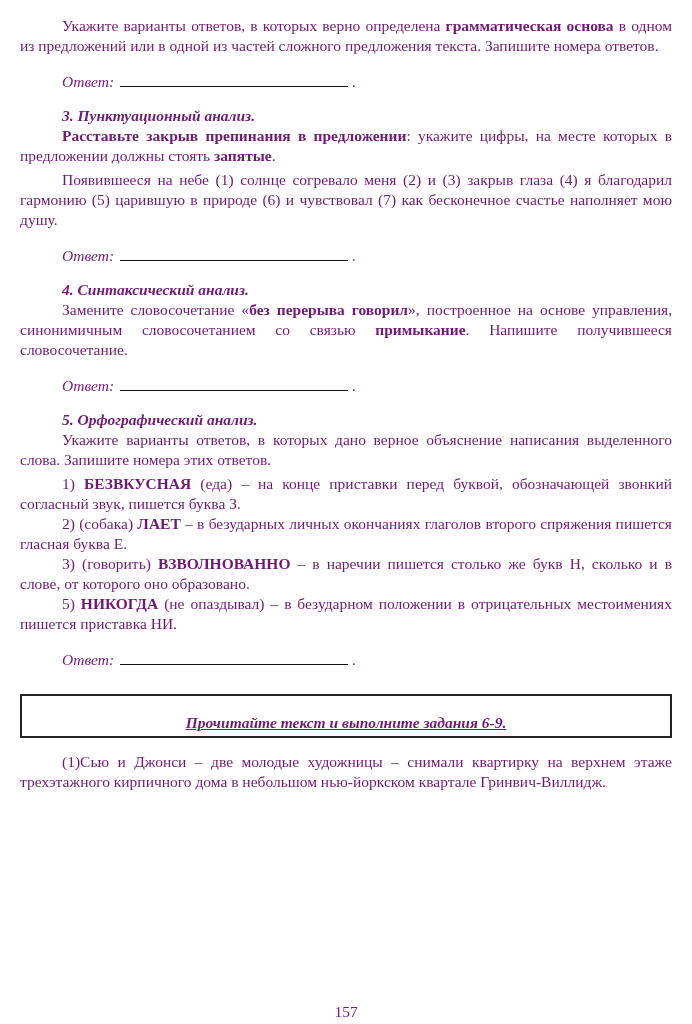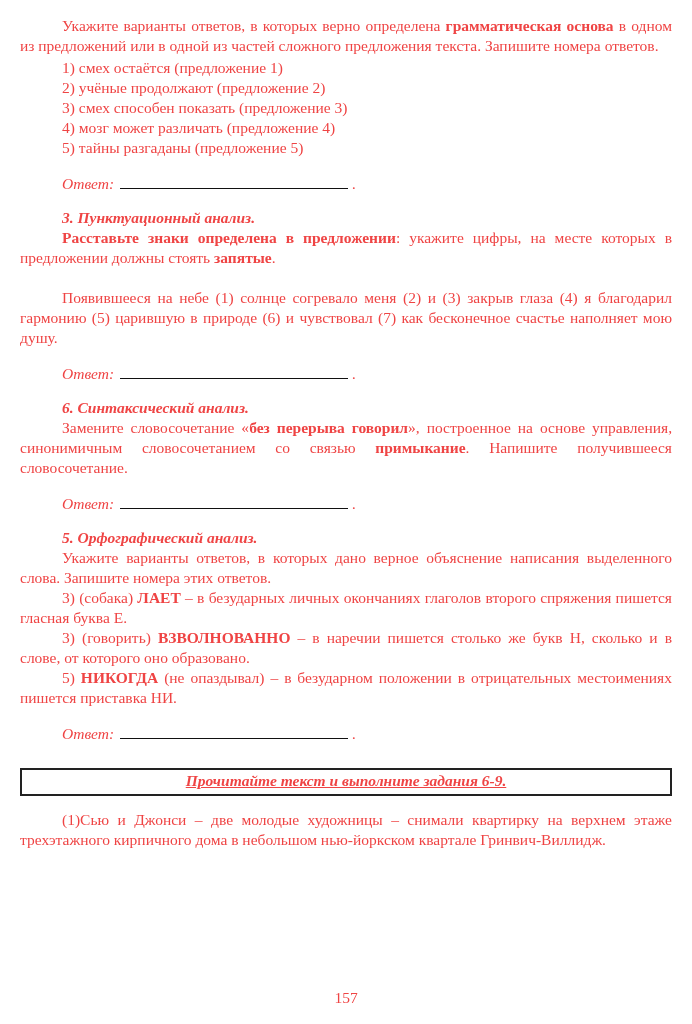--- a/index.html
+++ b/index.html
@@ -6,34 +6,34 @@
     margin: 0;
     padding: 0;
     background: #e8e8e8;
   }
   .page {
     position: relative;
     width: 692px;
     height: 1024px;
     margin: 0 auto;
     background: #ffffff;
-    color: #ef4444;
+    color: #701a75;
     font-family: "Liberation Serif", "DejaVu Serif", serif;
     font-size: 15.5px;
     line-height: 20px;
     box-sizing: border-box;
     padding: 16px 20px 0 20px;
     overflow: hidden;
   }
   .para {
     margin: 0;
     text-indent: 42px;
     text-align: justify;
   }
-  .gap-top { margin-top: 20px; }
+  .gap-top { margin-top: 4px; }
   .list { margin-top: 2px; }
   .list p {
     margin: 0;
     padding-left: 42px;
   }
   .heading {
     margin: 14px 0 0 0;
     padding-left: 42px;
     font-weight: bold;
     font-style: italic;
@@ -48,69 +48,63 @@
     display: inline-block;
     width: 228px;
     height: 13px;
     border-bottom: 1px solid #111111;
     margin: 0 4px 0 6px;
   }
   .banner {
     margin: 24px 0 14px 0;
     border: 2px solid #222222;
     text-align: center;
-    padding: 1px 0 3px 0;
+    padding: 17px 0 3px 0;
   }
   .banner span {
     font-weight: bold;
     font-style: italic;
     text-decoration: underline;
   }
   .pageno {
     position: absolute;
     left: 0;
     right: 0;
-    bottom: 16px;
+    bottom: 2px;
     text-align: center;
   }
   b { font-weight: bold; }
 </style>
 </head>
 <body>
 
 <div class="page">
 
   <p class="para"><span>Укажите варианты ответов, в которых верно определена </span><b>грамматическая основа</b><span> в одном из предложений или в одной из частей сложного предложения текста. Запишите номера ответов.</span></p>
 
-  <div class="list">
-    <p>1) смех остаётся (предложение 1)</p>
-    <p>2) учёные продолжают (предложение 2)</p>
-    <p>3) смех способен показать (предложение 3)</p>
-    <p>4) мозг может различать (предложение 4)</p>
-    <p>5) тайны разгаданы (предложение 5)</p>
-  </div>
 
   <p class="answer"><span>Ответ:</span><span class="blank"></span><span>.</span></p>
 
   <p class="heading">3. Пунктуационный анализ.</p>
-  <p class="para"><b>Расставьте знаки определена в предложении</b><span>: укажите цифры, на месте которых в предложении должны стоять </span><b>запятые</b><span>.</span></p>
+  <p class="para"><b>Расставьте закрыв препинания в предложении</b><span>: укажите цифры, на месте которых в предложении должны стоять </span><b>запятые</b><span>.</span></p>
 
   <p class="para gap-top">Появившееся на небе (1) солнце согревало меня (2) и (3) закрыв глаза (4) я благодарил гармонию (5) царившую в природе (6) и чувствовал (7) как бесконечное счастье наполняет мою душу.</p>
 
   <p class="answer"><span>Ответ:</span><span class="blank"></span><span>.</span></p>
 
-  <p class="heading">6. Синтаксический анализ.</p>
+  <p class="heading">4. Синтаксический анализ.</p>
   <p class="para"><span>Замените словосочетание «</span><b>без перерыва говорил</b><span>», построенное на основе управления, синонимичным словосочетанием со связью </span><b>примыкание</b><span>. Напишите получившееся словосочетание.</span></p>
 
   <p class="answer"><span>Ответ:</span><span class="blank"></span><span>.</span></p>
 
   <p class="heading">5. Орфографический анализ.</p>
   <p class="para">Укажите варианты ответов, в которых дано верное объяснение написания выделенного слова. Запишите номера этих ответов.</p>
 
-  <p class="para"><span>3) (собака) </span><b>ЛАЕТ</b><span> – в безударных личных окончаниях глаголов второго спряжения пишется гласная буква Е.</span></p>
+  <p class="para gap-top"><span>1) </span><b>БЕЗВКУСНАЯ</b><span> (еда) – на конце приставки перед буквой, обозначающей звонкий согласный звук, пишется буква З.</span></p>
+  <p class="para"><span>2) (собака) </span><b>ЛАЕТ</b><span> – в безударных личных окончаниях глаголов второго спряжения пишется гласная буква Е.</span></p>
   <p class="para"><span>3) (говорить) </span><b>ВЗВОЛНОВАННО</b><span> – в наречии пишется столько же букв Н, сколько и в слове, от которого оно образовано.</span></p>
   <p class="para"><span>5) </span><b>НИКОГДА</b><span> (не опаздывал) – в безударном положении в отрицательных местоимениях пишется приставка НИ.</span></p>
 
   <p class="answer"><span>Ответ:</span><span class="blank"></span><span>.</span></p>
 
   <div class="banner"><span>Прочитайте текст и выполните задания 6-9.</span></div>
 
   <p class="para">(1)Сью и Джонси – две молодые художницы – снимали квартирку на верхнем этаже трехэтажного кирпичного дома в небольшом нью-йоркском квартале Гринвич-Виллидж.</p>
 
   <div class="pageno">157</div>

